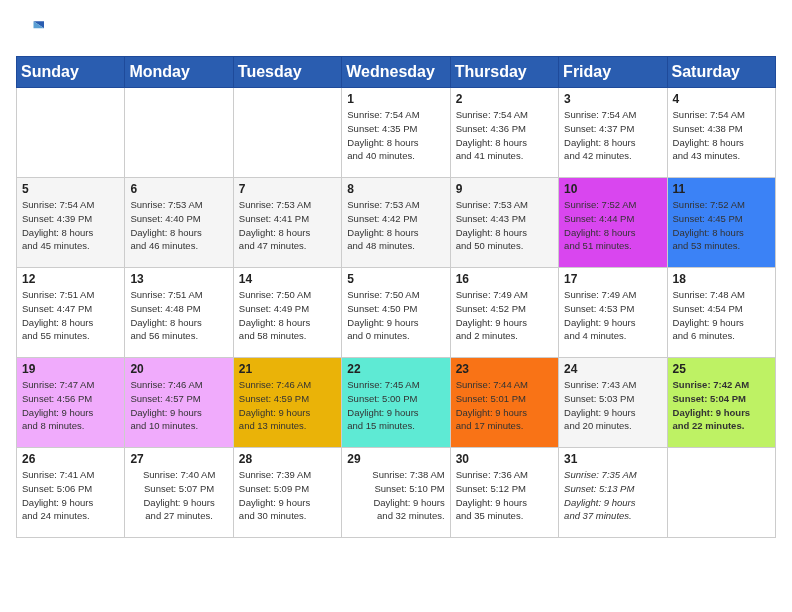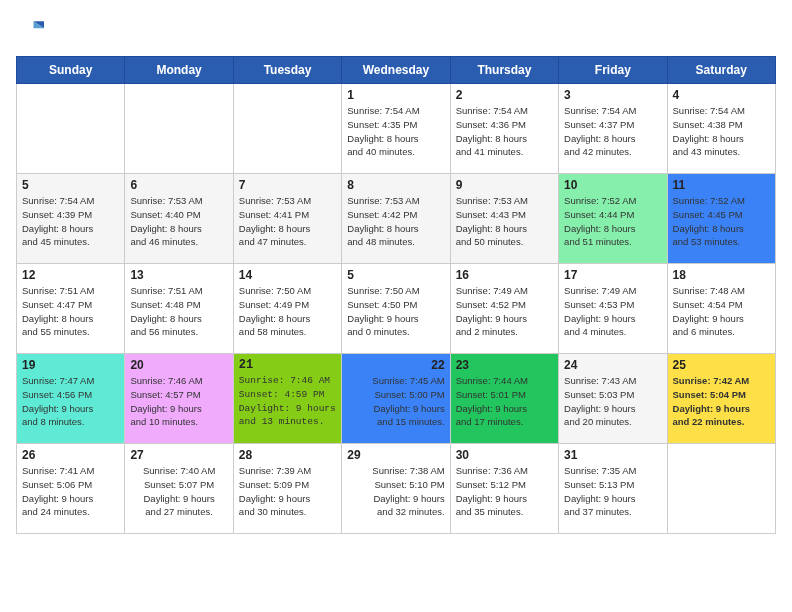--- a/index.html
+++ b/index.html
@@ -48,24 +48,24 @@
       color: #444;
     }
     .calendar {
       width: 100%;
       border-collapse: collapse;
       table-layout: fixed;
     }
     .calendar th {
       background: #2a5db0;
       color: #fff;
-      font-size: 12px;
+      font-size: 16px;
       font-weight: bold;
       padding: 6px 4px;
-      text-align: center;
+      text-align: left;
       border: 1px solid #1e4a9a;
     }
     .calendar td {
       border: 1px solid #ccc;
       vertical-align: top;
       padding: 4px 5px;
       font-size: 10px;
       color: #333;
       height: 90px;
       background: #fff;
@@ -184,21 +184,21 @@
 Daylight: 8 hours
 and 48 minutes.</div>
         </td>
         <td style="background: rgb(245, 245, 245);">
           <div class="day-number">9</div>
           <div class="day-info" style="white-space: pre-line;">Sunrise: 7:53 AM
 Sunset: 4:43 PM
 Daylight: 8 hours
 and 50 minutes.</div>
         </td>
-        <td style="background: #86efac;">
+        <td style="background: #d946ef;">
           <div class="day-number">10</div>
           <div class="day-info" style="white-space: pre-line;">Sunrise: 7:52 AM
 Sunset: 4:44 PM
 Daylight: 8 hours
 and 51 minutes.</div>
         </td>
         <td style="background: #3b82f6;">
           <div class="day-number">11</div>
           <div class="day-info" style="white-space: pre-line;">Sunrise: 7:52 AM
 Sunset: 4:45 PM
@@ -251,63 +251,63 @@
         </td>
         <td>
           <div class="day-number">18</div>
           <div class="day-info" style="white-space: pre-line;">Sunrise: 7:48 AM
 Sunset: 4:54 PM
 Daylight: 9 hours
 and 6 minutes.</div>
         </td>
       </tr>
       <tr>
-        <td style="background: #5eead4;">
+        <td style="background: #f0abfc;">
           <div class="day-number">19</div>
           <div class="day-info" style="white-space: pre-line;">Sunrise: 7:47 AM
 Sunset: 4:56 PM
 Daylight: 9 hours
 and 8 minutes.</div>
         </td>
         <td style="background: #f0abfc;">
           <div class="day-number">20</div>
           <div class="day-info" style="white-space: pre-line;">Sunrise: 7:46 AM
 Sunset: 4:57 PM
 Daylight: 9 hours
 and 10 minutes.</div>
         </td>
-        <td style="background: #84cc16; font-family: Liberation Mono, monospace;">
+        <td style="background: #eab308;">
           <div class="day-number">21</div>
           <div class="day-info" style="white-space: pre-line;">Sunrise: 7:46 AM
 Sunset: 4:59 PM
 Daylight: 9 hours
 and 13 minutes.</div>
         </td>
-        <td style="background: #3b82f6; text-align: right;">
+        <td style="background: #5eead4;">
           <div class="day-number">22</div>
           <div class="day-info" style="white-space: pre-line;">Sunrise: 7:45 AM
 Sunset: 5:00 PM
 Daylight: 9 hours
 and 15 minutes.</div>
         </td>
-        <td style="background: #22c55e;">
+        <td style="background: #f97316;">
           <div class="day-number">23</div>
           <div class="day-info" style="white-space: pre-line;">Sunrise: 7:44 AM
 Sunset: 5:01 PM
 Daylight: 9 hours
 and 17 minutes.</div>
         </td>
         <td style="background: rgb(245, 245, 245);">
           <div class="day-number">24</div>
           <div class="day-info" style="white-space: pre-line;">Sunrise: 7:43 AM
 Sunset: 5:03 PM
 Daylight: 9 hours
 and 20 minutes.</div>
         </td>
-        <td style="background: #fde047;">
+        <td style="background: #bef264;">
           <div class="day-number">25</div>
           <div class="day-info" style="white-space: pre-line; font-weight: bold;">Sunrise: 7:42 AM
 Sunset: 5:04 PM
 Daylight: 9 hours
 and 22 minutes.</div>
         </td>
       </tr>
       <tr>
         <td>
           <div class="day-number">26</div>
@@ -339,21 +339,21 @@
         </td>
         <td>
           <div class="day-number">30</div>
           <div class="day-info" style="white-space: pre-line;">Sunrise: 7:36 AM
 Sunset: 5:12 PM
 Daylight: 9 hours
 and 35 minutes.</div>
         </td>
         <td>
           <div class="day-number">31</div>
-          <div class="day-info" style="white-space: pre-line;">Sunrise: 7:35 AM
+          <div class="day-info" style="white-space: pre-line; font-style: italic;">Sunrise: 7:35 AM
 Sunset: 5:13 PM
 Daylight: 9 hours
 and 37 minutes.</div>
         </td>
         <td class="empty-cell"></td>
       </tr>
     </tbody>
 </table>
 
 </body></html>

